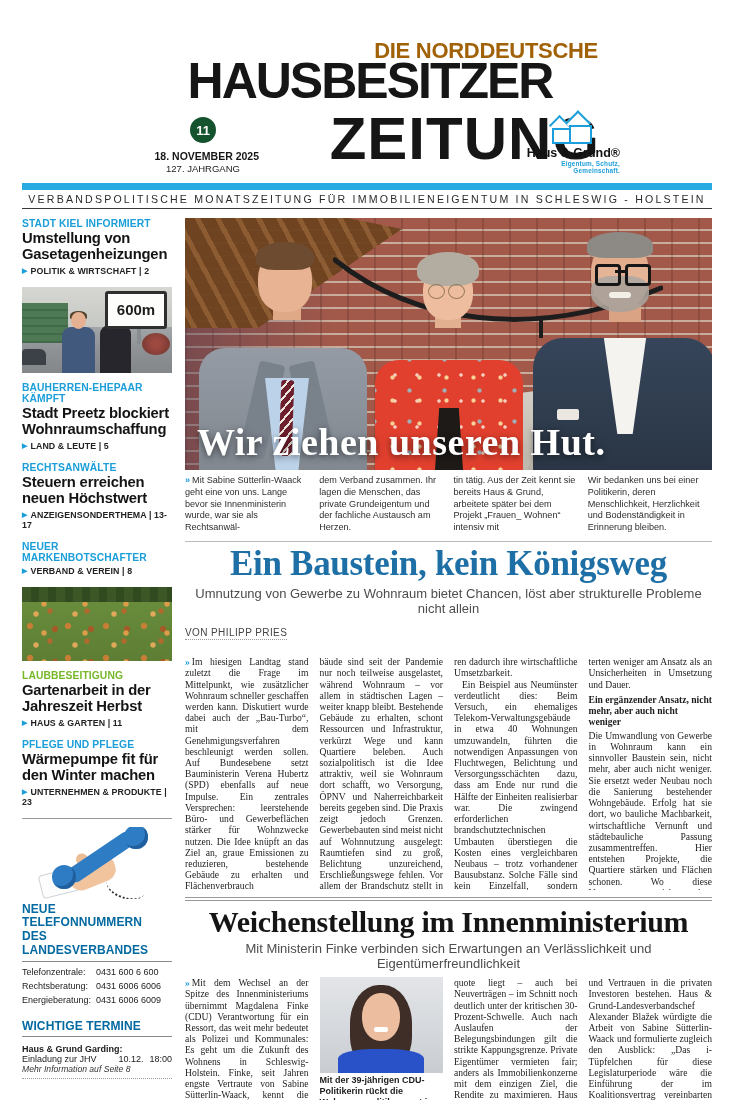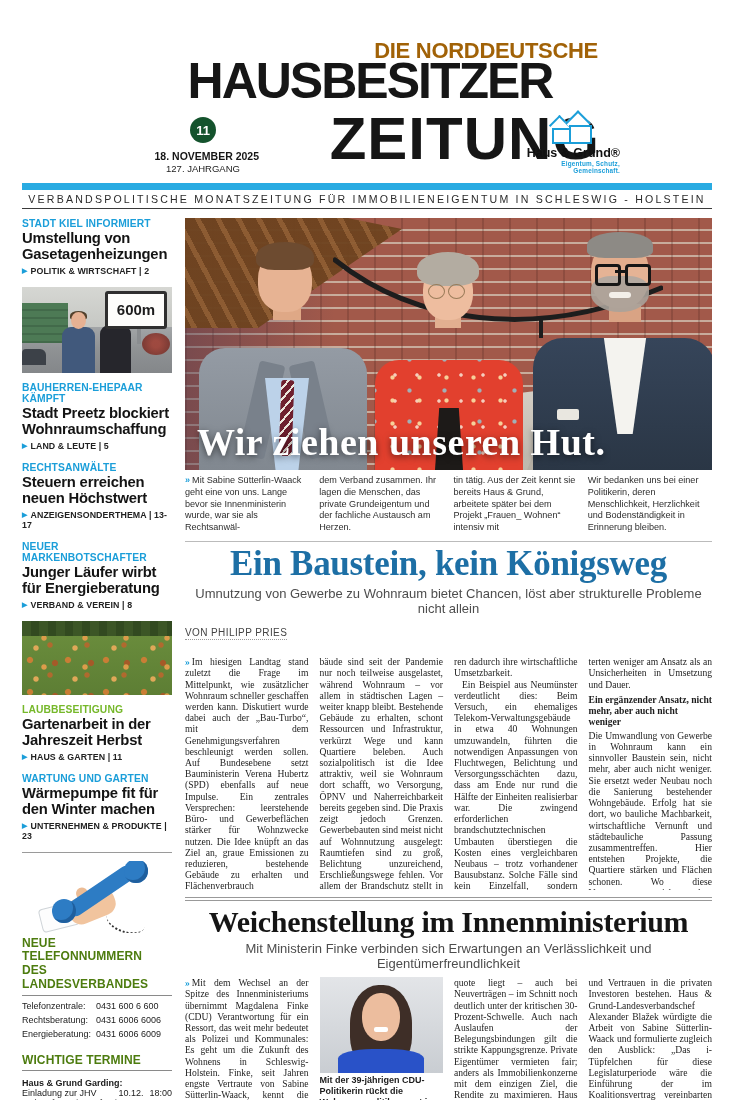--- a/index.html
+++ b/index.html
@@ -76,21 +76,21 @@
   .ph-phone{height:72px;background:#fff;margin-bottom:4px;}
   .tel-sleeve{position:absolute;left:18px;top:44px;width:36px;height:22px;background:#fdfdfd;border:1.5px solid #cfd4d8;border-radius:4px;transform:rotate(-14deg);}
   .tel-hand{position:absolute;left:46px;top:32px;width:48px;height:27px;background:#f1c49e;border-radius:12px;transform:rotate(-22deg);}
   .tel-thumb{position:absolute;left:56px;top:26px;width:12px;height:20px;background:#ecbc95;border-radius:8px;transform:rotate(-30deg);}
   .tel-bar{position:absolute;left:40px;top:22px;width:78px;height:16px;background:#2d7cc4;border-radius:10px;transform:rotate(-34deg);}
   .tel-ear{position:absolute;width:24px;height:24px;background:#2d7cc4;border-radius:50%;box-shadow:inset -3px -3px 0 #1f5f9e;}
   .tel-e1{left:30px;top:38px;}
   .tel-e2{left:102px;top:-2px;}
   .tel-cord{position:absolute;left:84px;top:48px;width:40px;height:22px;border-bottom:2.5px dotted #333;border-radius:50%;transform:rotate(18deg);}
   
-  .side-title{font-size:12px;font-weight:bold;color:#4d7c0f;line-height:1.15;letter-spacing:.1px;}
+  .side-title{font-size:12px;font-weight:bold;color:#0369a1;line-height:1.15;letter-spacing:.1px;}
   .side-title.rule{border-bottom:1px solid #8a8a8a;padding-bottom:3px;margin-bottom:4px;}
   .side-sec{margin-bottom:12px;}
   .prow{display:flex;font-size:9px;color:#222;line-height:1.55;}
   .prow .pl{flex:0 0 74px;}
   .event{border-bottom:1px dotted #9a9a9a;padding:3px 0 4px;}
   .ev-org{font-size:9px;font-weight:bold;}
   .ev-line{display:flex;font-size:9px;}
   .ev-line .ev-n{flex:1;}
   .ev-line .ev-d{margin-left:6px;}
   .ev-note{font-size:8.6px;font-style:italic;color:#333;}
@@ -236,36 +236,35 @@
       </div>
 
       <div class="teaser">
         <div class="kicker">RECHTSANWÄLTE</div>
         <div class="t-head">Steuern erreichen neuen Höchstwert</div>
         <div class="t-ref"><span class="arr">▶</span><span>ANZEIGENSONDERTHEMA | 13-17</span></div>
       </div>
 
       <div class="teaser">
         <div class="kicker">NEUER MARKENBOTSCHAFTER</div>
-        <div class="t-head">Junger Läufer wirbt für Energieberatung</div>
         <div class="t-ref"><span class="arr">▶</span><span>VERBAND &amp; VEREIN | 8</span></div>
       </div>
 
       <div class="side-photo ph-leaves">
         <div class="hedge"></div>
       </div>
 
       <div class="teaser">
         <div class="kicker green">LAUBBESEITIGUNG</div>
         <div class="t-head">Gartenarbeit in der Jahreszeit Herbst</div>
         <div class="t-ref"><span class="arr">▶</span><span>HAUS &amp; GARTEN | 11</span></div>
       </div>
 
       <div class="teaser">
-        <div class="kicker">WARTUNG UND GARTEN</div>
+        <div class="kicker">PFLEGE UND PFLEGE</div>
         <div class="t-head">Wärmepumpe fit für den Winter machen</div>
         <div class="t-ref"><span class="arr">▶</span><span>UNTERNEHMEN &amp; PRODUKTE | 23</span></div>
       </div>
 
       <div class="side-div"></div>
 
       <div class="side-photo ph-phone">
         <div class="tel-sleeve"></div>
         <div class="tel-hand"></div>
         <div class="tel-thumb"></div>

